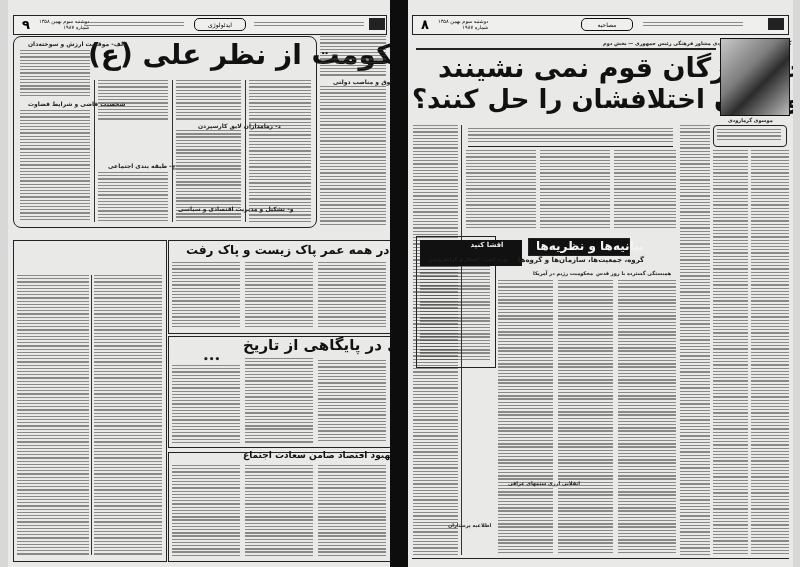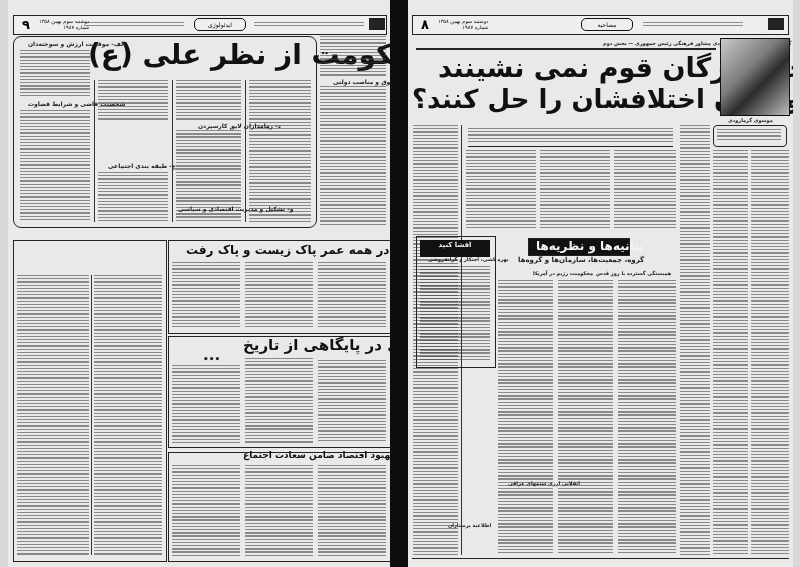--- a/index.html
+++ b/index.html
@@ -109,21 +109,21 @@
   <div class="col-rule" style="left:53px;top:125px;height:430px;"></div>
   <div class="txt" style="left:272px;top:125px;width:30px;height:430px;"></div>
   <div class="txt" style="left:305px;top:150px;width:35px;height:405px;"></div>
   <div class="txt" style="left:343px;top:150px;width:38px;height:405px;"></div>
 
   <div class="txt" style="left:58px;top:150px;width:70px;height:80px;"></div>
   <div class="txt" style="left:132px;top:150px;width:70px;height:80px;"></div>
   <div class="txt" style="left:206px;top:150px;width:62px;height:80px;"></div>
 
   <div class="box" style="left:8px;top:236px;width:78px;height:130px;"></div>
-  <div class="label-dark" style="left:12px;top:240px;width:70px;height:17px;line-height:11px;">افشا کنید</div>
+  <div class="label-dark" style="left:12px;top:240px;width:70px;height:26px;line-height:11px;padding-left:32px;">افشا کنید</div>
   <div class="sub" style="left:20px;top:256px;font-size:5px;">بهره کشی، احتکار و گرانفروشی</div>
   <div class="txt" style="left:12px;top:266px;width:70px;height:96px;"></div>
 
   <div class="box" style="left:120px;top:238px;width:100px;height:16px;background:#111;"></div>
   <div class="headline" style="left:128px;top:239px;font-size:12px;color:#f4f4f4;letter-spacing:0;">بیانیه‌ها و نظریه‌ها</div>
   <div class="sub" style="left:110px;top:256px;font-size:7px;">گروه، جمعیت‌ها، سازمان‌ها و گروه‌ها</div>
   <div class="sub" style="left:188px;top:270px;font-size:5px;">همبستگی گسترده با روز قدس</div>
   <div class="sub" style="left:125px;top:270px;font-size:5px;">محکومیت رژیم در آمریکا</div>
   <div class="txt" style="left:90px;top:280px;width:55px;height:275px;"></div>
   <div class="txt" style="left:150px;top:280px;width:55px;height:275px;"></div>

